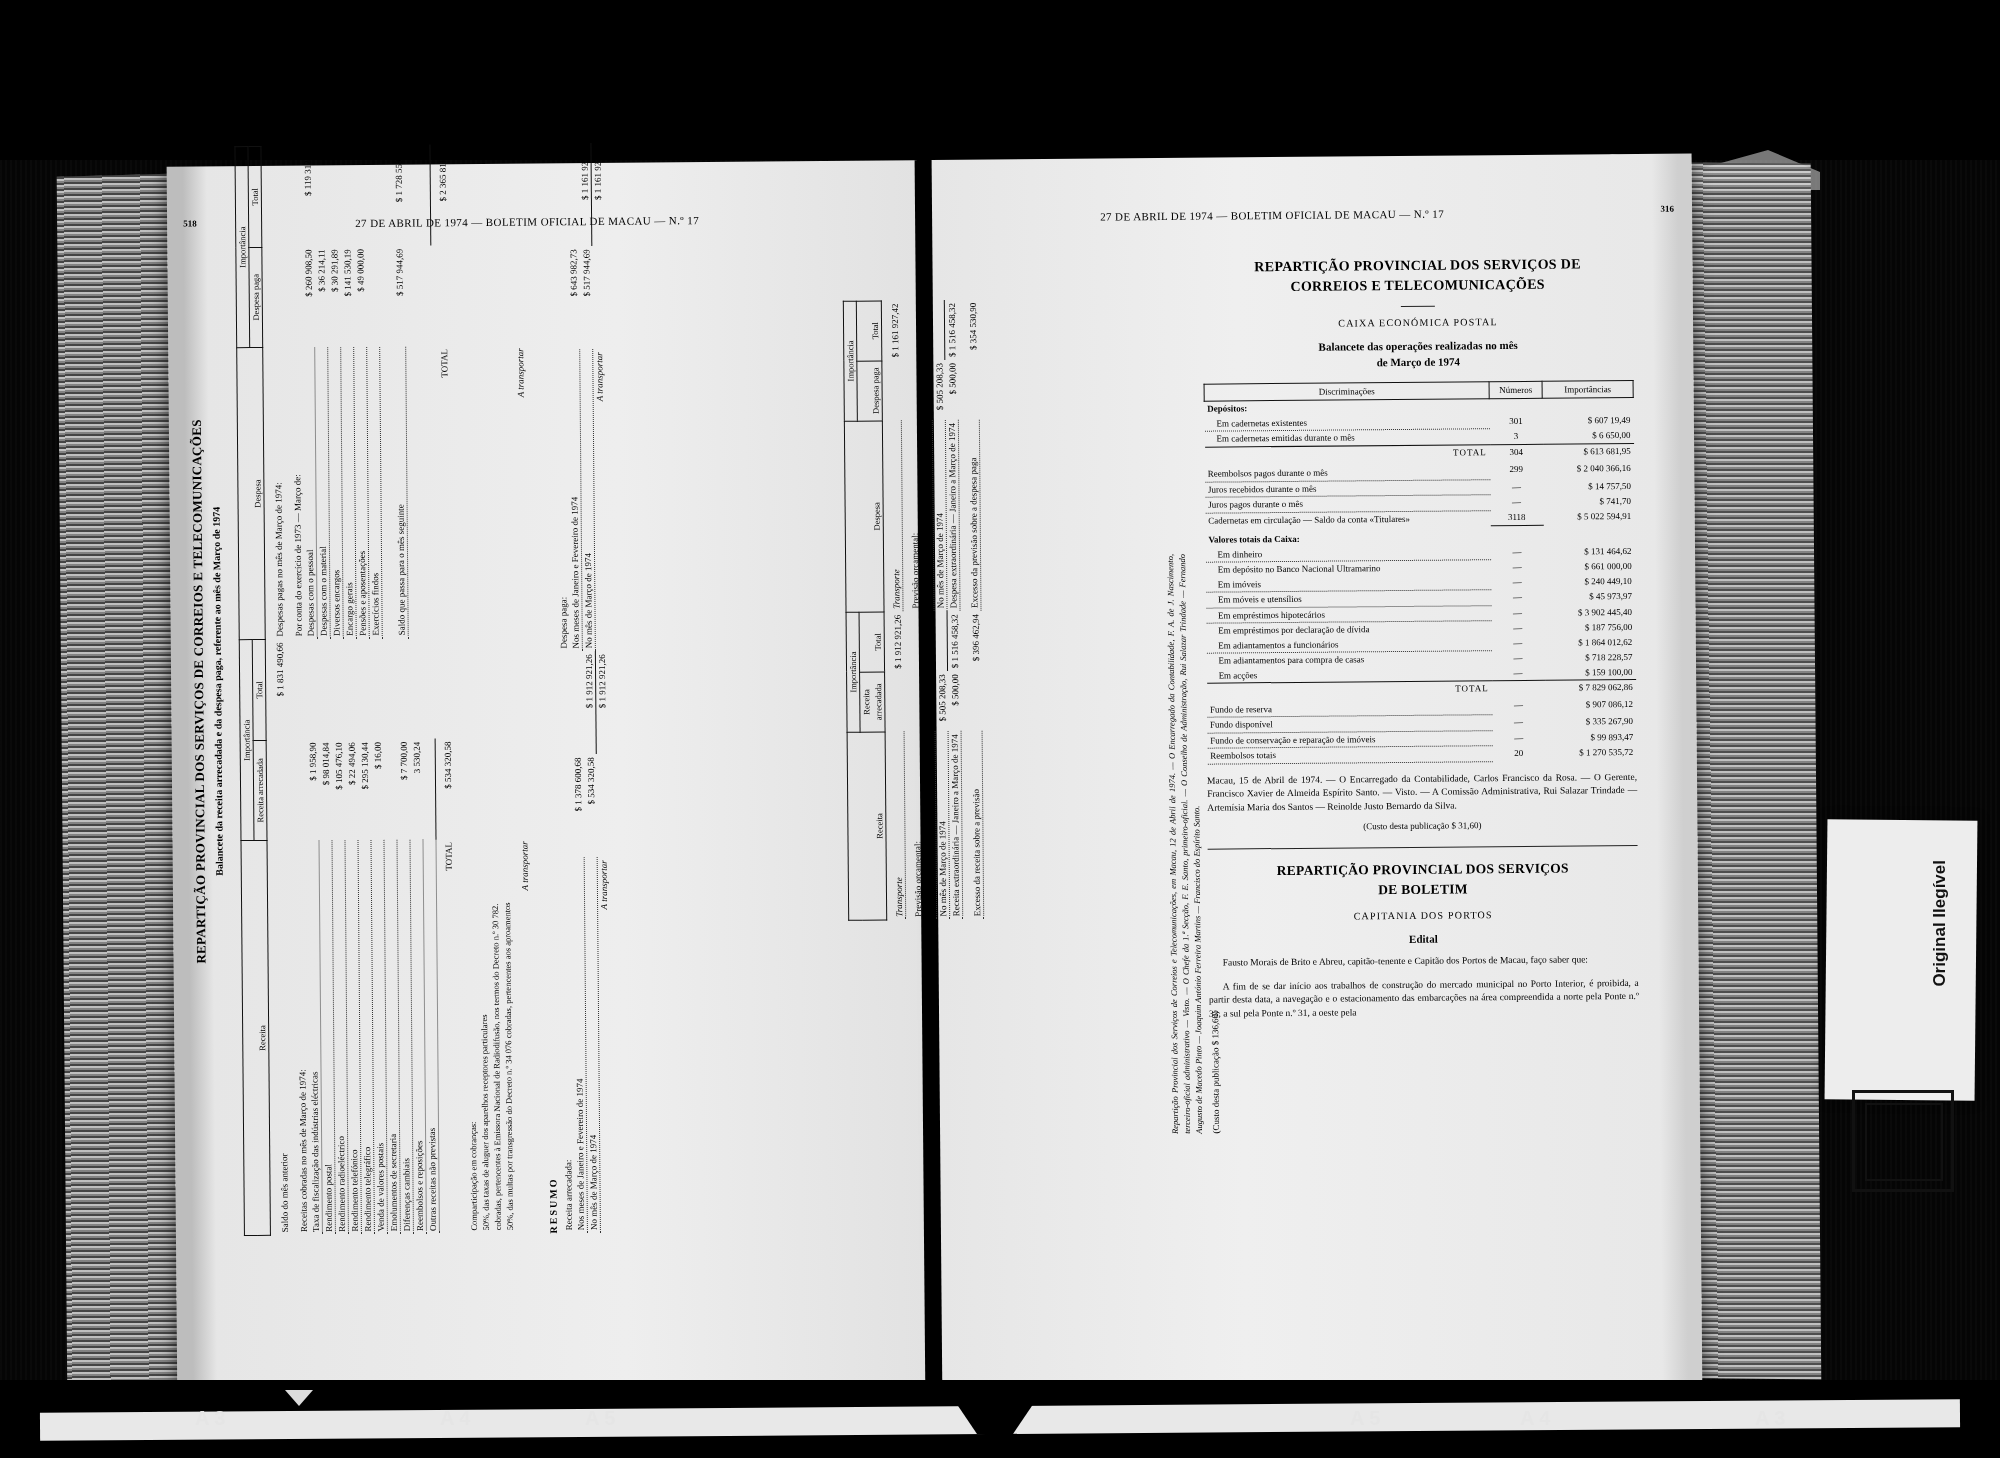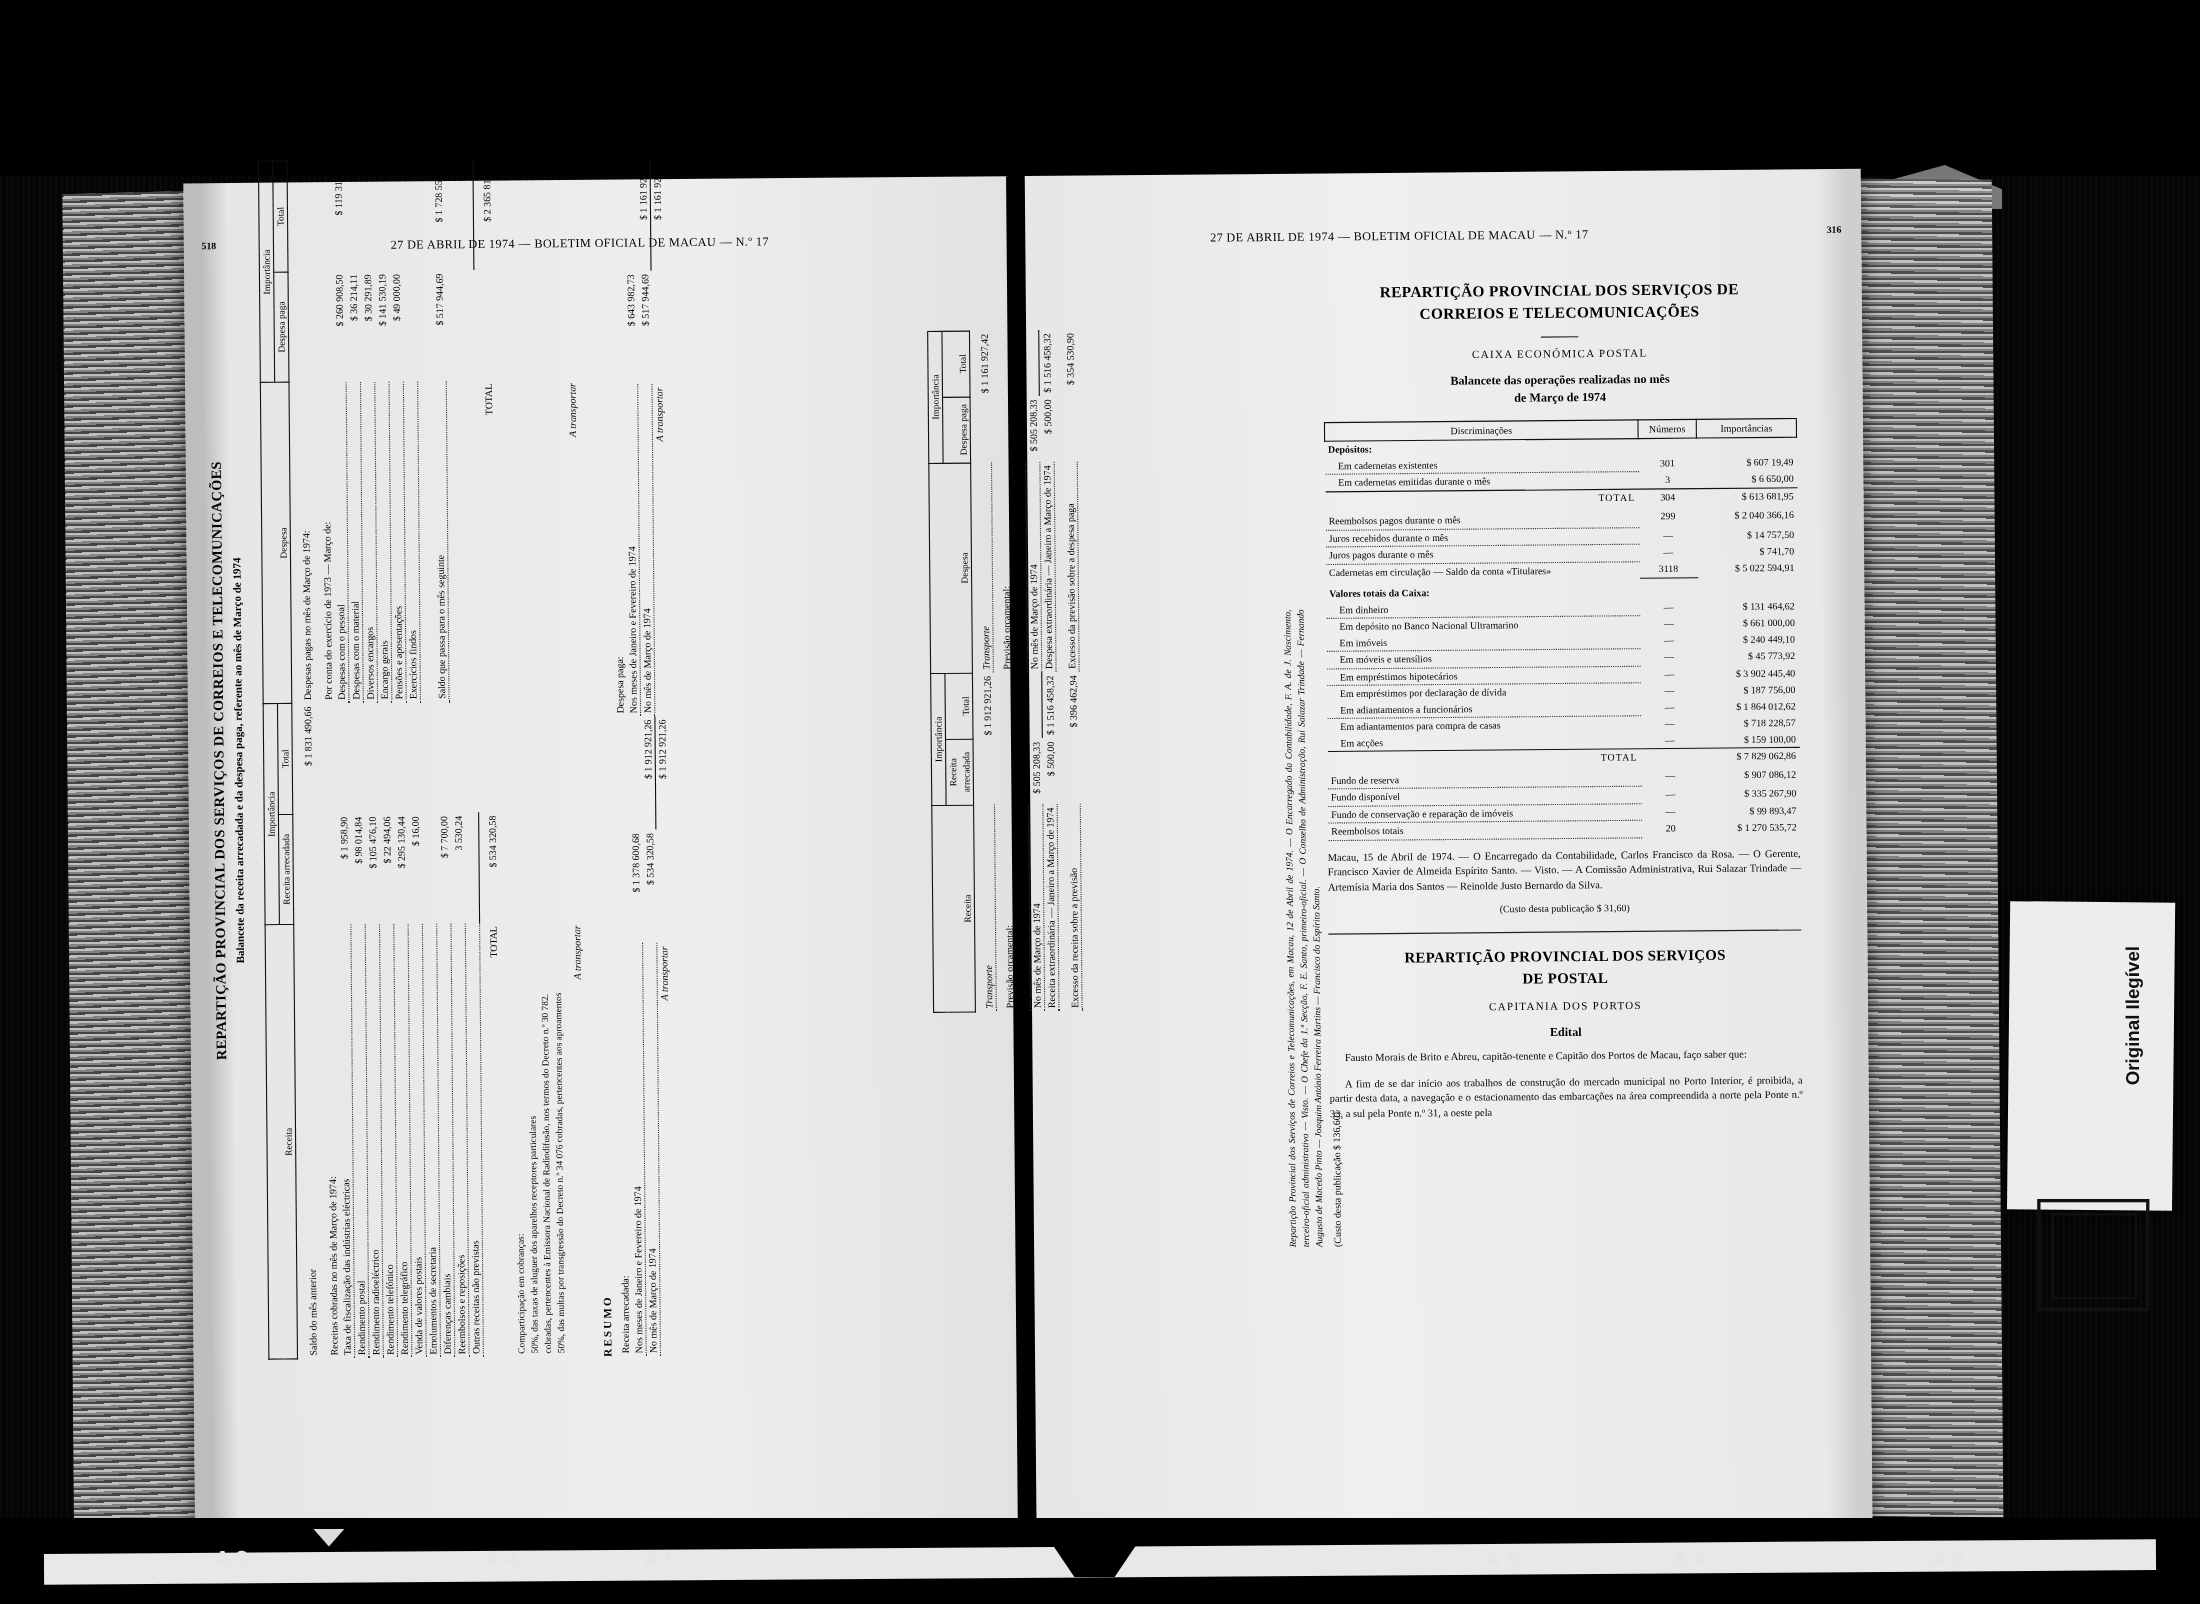--- a/index.html
+++ b/index.html
@@ -497,21 +497,21 @@
           <td class="c-val"><span>$</span> <span>661 000,00</span></td>
         </tr>
         <tr>
           <td class="c-lab dots" style="padding-left:12px;">Em imóveis</td>
           <td class="c-num">—</td>
           <td class="c-val"><span>$</span> <span>240 449,10</span></td>
         </tr>
         <tr>
           <td class="c-lab dots" style="padding-left:12px;">Em móveis e utensílios</td>
           <td class="c-num">—</td>
-          <td class="c-val"><span>$</span> <span>45 773,92</span></td>
+          <td class="c-val"><span>$</span> <span>45 973,97</span></td>
         </tr>
         <tr>
           <td class="c-lab dots" style="padding-left:12px;">Em empréstimos hipotecários</td>
           <td class="c-num">—</td>
           <td class="c-val"><span>$</span> <span>3 902 445,40</span></td>
         </tr>
         <tr>
           <td class="c-lab" style="padding-left:12px;">Em empréstimos por declaração de dívida</td>
           <td class="c-num">—</td>
           <td class="c-val"><span>$</span> <span>187 756,00</span></td>
@@ -559,21 +559,21 @@
       </tbody>
         </table>
 
       <div class="para">Macau, 15 de Abril de 1974. — O Encarregado da Contabilidade, Carlos Francisco da Rosa. — O Gerente, Francisco Xavier de Almeida Espírito Santo. — Visto. — A Comissão Administrativa, Rui Salazar Trindade — Artemísia Maria dos Santos — Reinolde Justo Bernardo da Silva.</div>
       <div class="cost">(Custo desta publicação $ 31,60)</div>
 
       <div class="hr2"></div>
 
       <h1 style="font-size:13.5px;">
         <span>REPARTIÇÃO PROVINCIAL DOS SERVIÇOS</span><br>
-        <span>DE POSTAL</span>
+        <span>DE BOLETIM</span>
       </h1>
       <div class="smallcaps" style="margin-top:10px;">CAPITANIA DOS PORTOS</div>
       <div class="bold ctr" style="font-size:11px;margin-top:12px;">Edital</div>
       <div class="para" style="text-indent:14px;">Fausto Morais de Brito e Abreu, capitão-tenente e Capitão dos Portos de Macau, faço saber que:</div>
       <div class="para" style="text-indent:14px;">A fim de se dar início aos trabalhos de construção do mercado municipal no Porto Interior, é proibida, a partir desta data, a navegação e o estacionamento das embarcações na área compreendida a norte pela Ponte n.º 33, a sul pela Ponte n.º 31, a oeste pela</div>
     </div>
   </div>
 </div>
 
 <div id="stamp"></div>

